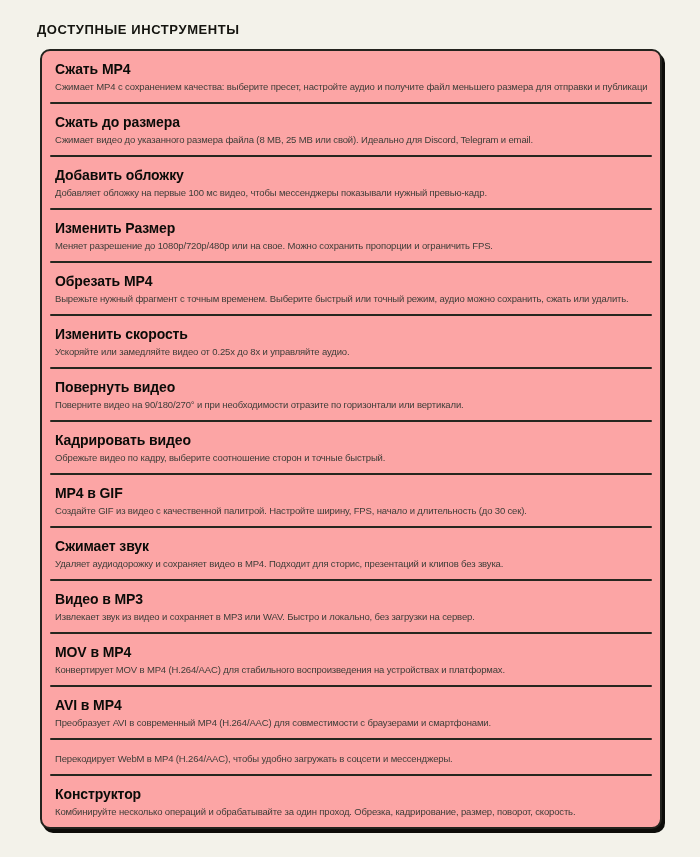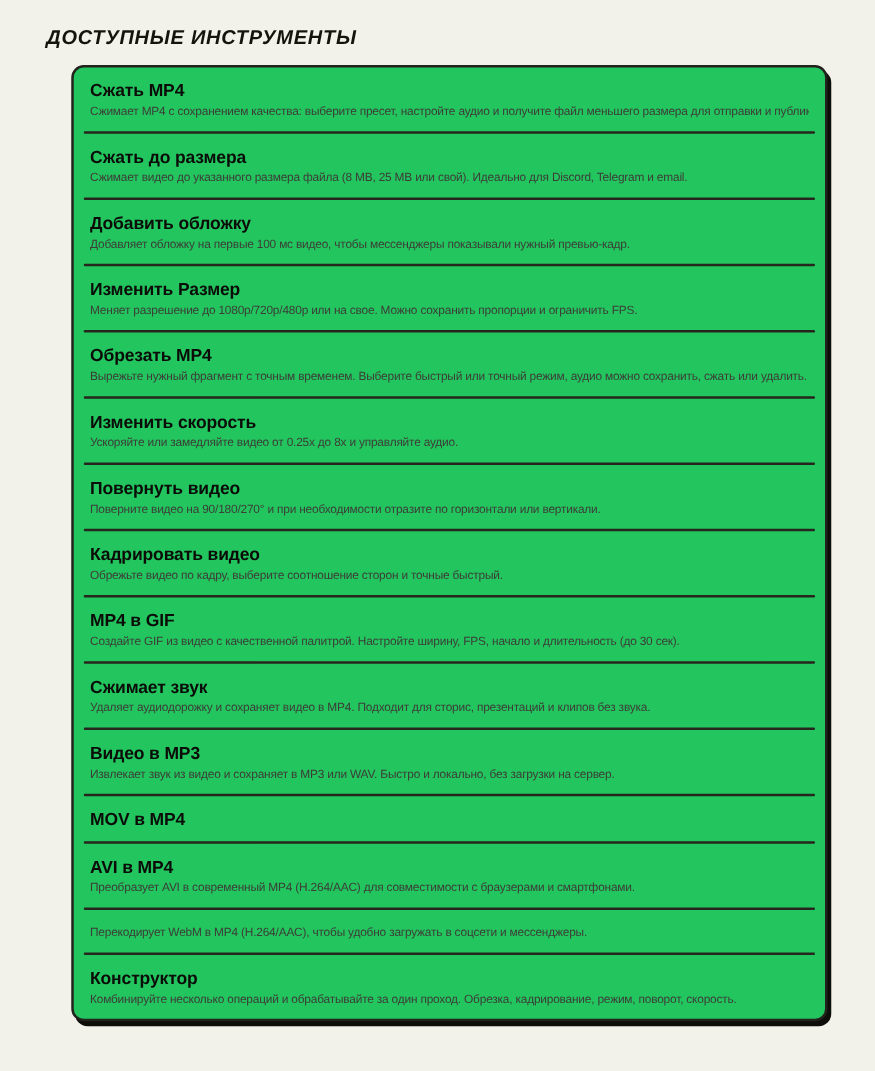--- a/index.html
+++ b/index.html
@@ -9,31 +9,30 @@
     font-family: "Liberation Sans", sans-serif;
   }
   body {
     background: #f3f2ea;
     overflow: hidden;
   }
   .wrap {
     padding: 22px 38px 0 37px;
   }
   .section-title {
-    font-size: 16px;
+    font-size: 13px;
     font-weight: 700;
     letter-spacing: 0.6px;
     color: #14140f;
     text-transform: uppercase;
-    font-style: italic;
   }
   .card {
     margin-top: 12px;
-    margin-left: 20px;
-    background: #22c55e;
+    margin-left: 3px;
+    background: #fca5a5;
     border: 2px solid #23231e;
     border-radius: 10px;
     box-shadow: 3px 4px 0 #0d0d0a;
     overflow: hidden;
   }
   ul.tools {
     list-style: none;
   }
   li.tool {
     padding: 10px 13px 9px 13px;
@@ -120,30 +119,31 @@
     <div class="tool-desc">Удаляет аудиодорожку и сохраняет видео в MP4. Подходит для сторис, презентаций и клипов без звука.</div>
   </li>
 <li class="divider"></li>
   <li class="tool">
     <div class="tool-title">Видео в MP3</div>
     <div class="tool-desc">Извлекает звук из видео и сохраняет в MP3 или WAV. Быстро и локально, без загрузки на сервер.</div>
   </li>
 <li class="divider"></li>
   <li class="tool">
     <div class="tool-title">MOV в MP4</div>
+    <div class="tool-desc">Конвертирует MOV в MP4 (H.264/AAC) для стабильного воспроизведения на устройствах и платформах.</div>
   </li>
 <li class="divider"></li>
   <li class="tool">
     <div class="tool-title">AVI в MP4</div>
     <div class="tool-desc">Преобразует AVI в современный MP4 (H.264/AAC) для совместимости с браузерами и смартфонами.</div>
   </li>
 <li class="divider"></li>
   <li class="tool">
     <div class="tool-desc">Перекодирует WebM в MP4 (H.264/AAC), чтобы удобно загружать в соцсети и мессенджеры.</div>
   </li>
 <li class="divider"></li>
   <li class="tool">
     <div class="tool-title">Конструктор</div>
-    <div class="tool-desc">Комбинируйте несколько операций и обрабатывайте за один проход. Обрезка, кадрирование, режим, поворот, скорость.</div>
+    <div class="tool-desc">Комбинируйте несколько операций и обрабатывайте за один проход. Обрезка, кадрирование, размер, поворот, скорость.</div>
   </li>
 </ul>
   </div>
 </div>
 
 </body></html>

